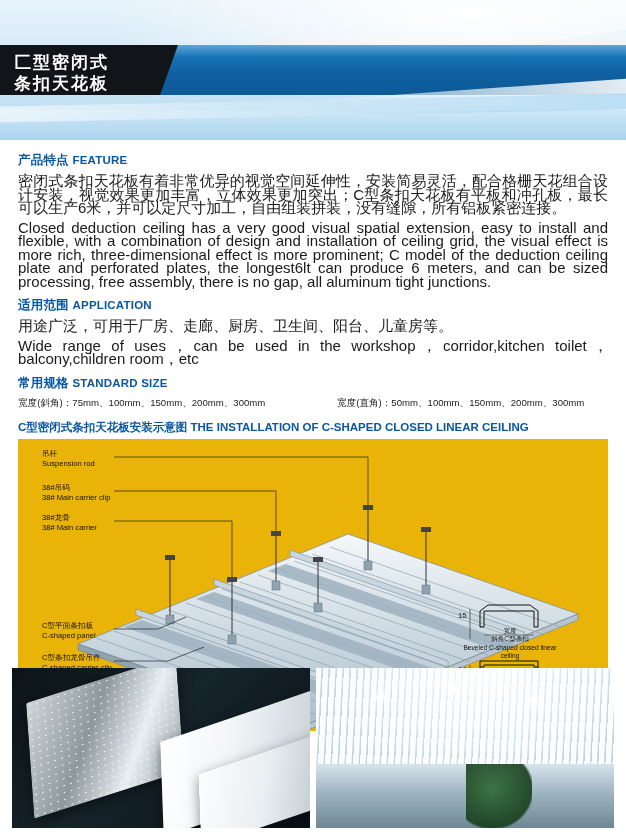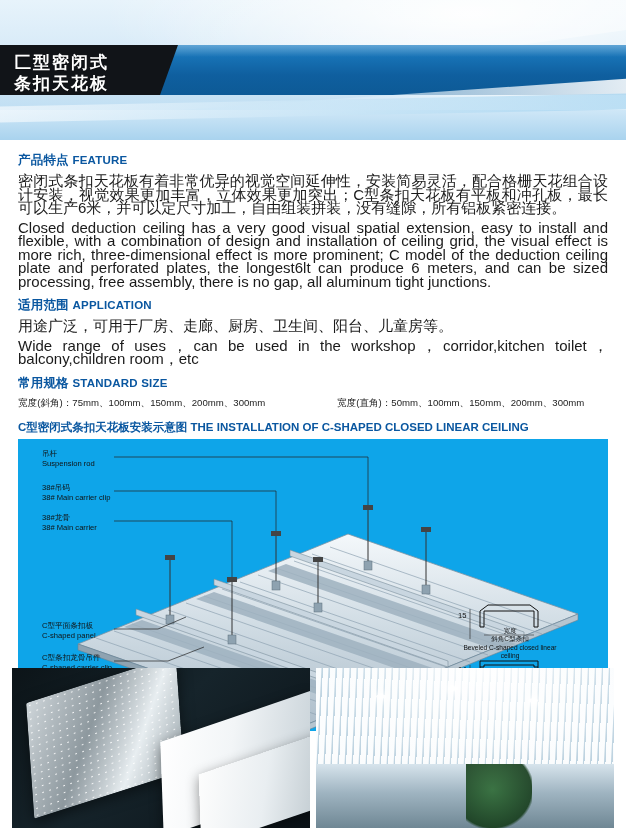--- a/index.html
+++ b/index.html
@@ -166,21 +166,21 @@
     font-size: 11.5px;
     margin: 4px 0 0 0;
   }
 
   
   .diagram {
     position: relative;
     width: 590px;
     height: 292px;
     margin: 4px 0 0 0;
-    background: #0ea5e9;
+    background: #eab308;
   }
   .lbl {
     position: absolute;
     font-size: 7.6px;
     line-height: 10px;
     color: #111;
     white-space: nowrap;
   }
   .profile-box {
     position: absolute;

